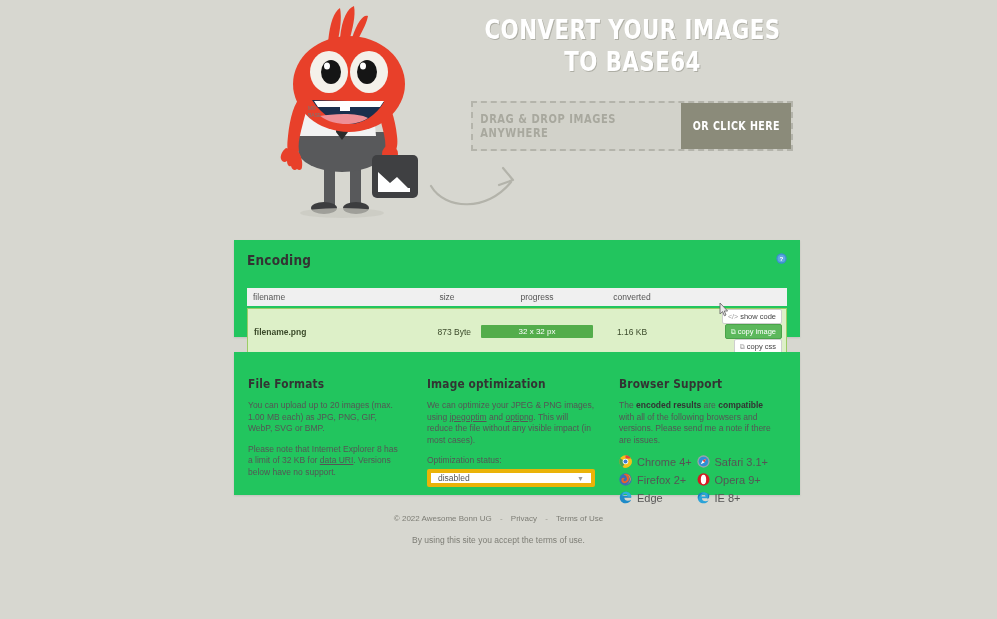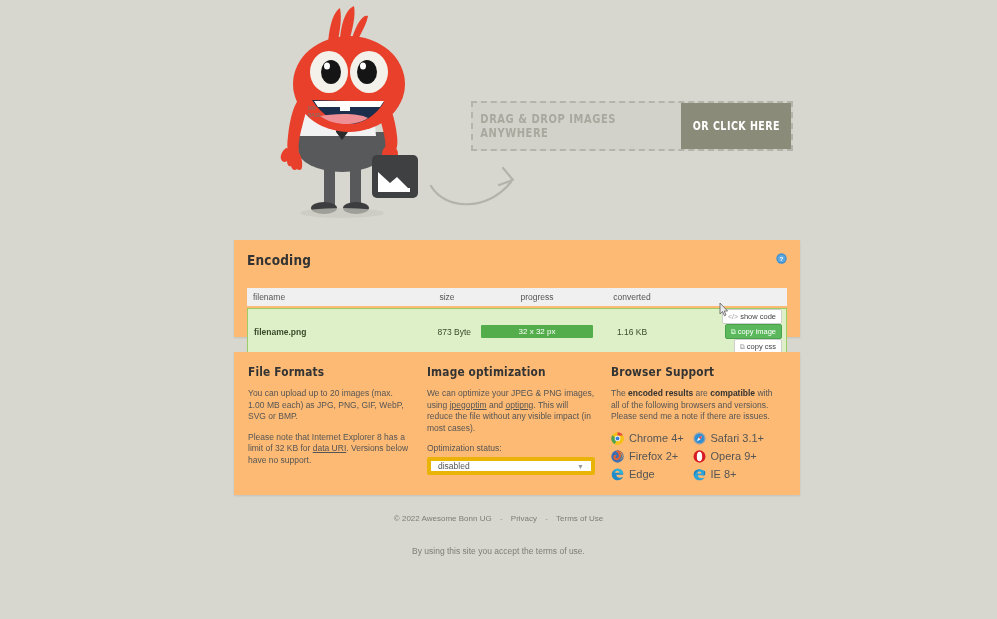--- a/index.html
+++ b/index.html
@@ -53,21 +53,21 @@
     font-weight:bold; font-size:11.5px; letter-spacing:.5px; cursor:pointer;
     transform-origin:center;
     margin-left:24px;
   }
   .dz-button span { transform:scaleX(.92); display:block; }
 
   .arrow-svg { position:absolute; left:425px; top:158px; }
 
   
   .card {
-    position:absolute; background:#fdba74;
+    position:absolute; background:#22c55e;
     box-shadow: 0 1px 2px rgba(0,0,0,.10);
   }
   #encoding-card { left:234px; top:240px; width:566px; height:97px; padding:12px 13px 0 13px;}
 
   .card-title {
     font-family:"DejaVu Sans Condensed","Liberation Sans Narrow","Liberation Sans",sans-serif;
     font-weight:bold; font-size:14.5px; color:#333; letter-spacing:.2px;
     transform:scaleX(.93); transform-origin:left;
   }
   .help-icon { position:absolute; right:13px; top:13px; cursor:pointer; }
@@ -105,21 +105,21 @@
     font-size:7.5px; color:#444; padding:2px 5px; border-radius:2px;
     margin-left:2px; cursor:pointer; line-height:9px; white-space:nowrap;
   }
   .btn.on { background:#5cb85c; border-color:#4aa34a; color:#fff; }
   .btn .g { color:#9a9a9a; margin-right:2px; font-size:7px; }
   .btn.on .g { color:#eaffea; }
 
   .cursor-ptr { position:absolute; left:716px; top:302px; width:14px; height:16px; }
 
   
-  #info-card { left:234px; top:352px; width:566px; height:143px; padding:12px 14px; display:flex; gap:4px; }
+  #info-card { left:234px; top:352px; width:566px; height:143px; padding:24px 14px; display:flex; gap:12px; }
   .col { width:183px; padding-right:12px; }
   .col h3 {
     margin:0 0 7px 0;
     font-family:"DejaVu Sans Condensed","Liberation Sans Narrow","Liberation Sans",sans-serif;
     font-size:12.5px; font-weight:bold; color:#333; letter-spacing:.2px;
     transform:scaleX(.94); transform-origin:left;
   }
   .col p { margin:9px 0 9px 0; font-size:8.5px; line-height:11.5px; color:#555; }
   .col a { color:#555; text-decoration:underline; }
   .col b { color:#333; }
@@ -133,21 +133,21 @@
 
   .browsers { display:flex; flex-wrap:wrap; margin-top:3px; }
   .bz { width:50%; display:flex; align-items:center; margin-bottom:5px; font-size:11px; color:#555; }
   .bz svg { margin-right:5px; flex:0 0 auto; }
 
   
   .footer { position:absolute; left:0; top:514px; width:997px; text-align:center; }
   .footer .line1 { font-size:8px; color:#7d7d75; }
   .footer .line1 a { color:#7d7d75; text-decoration:none; }
   .footer .sep { margin:0 6px; color:#9a9a92; }
-  .footer .line2 { font-size:8.5px; color:#7d7d75; margin-top:23px; }
+  .footer .line2 { font-size:8.5px; color:#7d7d75; margin-top:12px; }
 </style>
 </head>
 <body>
 
 <div class="hero">
 
   <svg class="mascot" viewBox="0 0 160 216">
 
     <path d="M56 38 C58 18 62 8 68 4 C70 14 68 26 66 36 Z" fill="#e8402a"></path>
     <path d="M68 34 C70 14 76 4 82 2 C84 12 80 26 78 34 Z" fill="#e8402a"></path>
@@ -198,20 +198,24 @@
     <text x="36" y="113" font-family="Liberation Sans, sans-serif" font-size="5" fill="#777">BASE</text>
 
     <ellipse cx="70" cy="209" rx="42" ry="5" fill="#c9c9c1" opacity=".7"></ellipse>
   </svg>
 
   <svg class="arrow-svg" width="110" height="58" viewBox="0 0 110 58">
     <path d="M6 28 C20 52 62 54 86 24" stroke="#b3b3aa" stroke-width="2.2" fill="none" stroke-linecap="round"></path>
     <path d="M78 10 L88 22 L74 27" stroke="#b3b3aa" stroke-width="2.2" fill="none" stroke-linecap="round" stroke-linejoin="round"></path>
   </svg>
 
+  <div class="hero-text">
+    <div class="hero-title">CONVERT YOUR IMAGES
+TO BASE64</div>
+  </div>
 
   <div class="dropzone">
     <div class="dz-label">DRAG &amp; DROP IMAGES ANYWHERE</div>
     <div class="dz-button">
       <span>OR CLICK HERE</span>
     </div>
   </div>
 </div>
 
 <div class="card" id="encoding-card">

